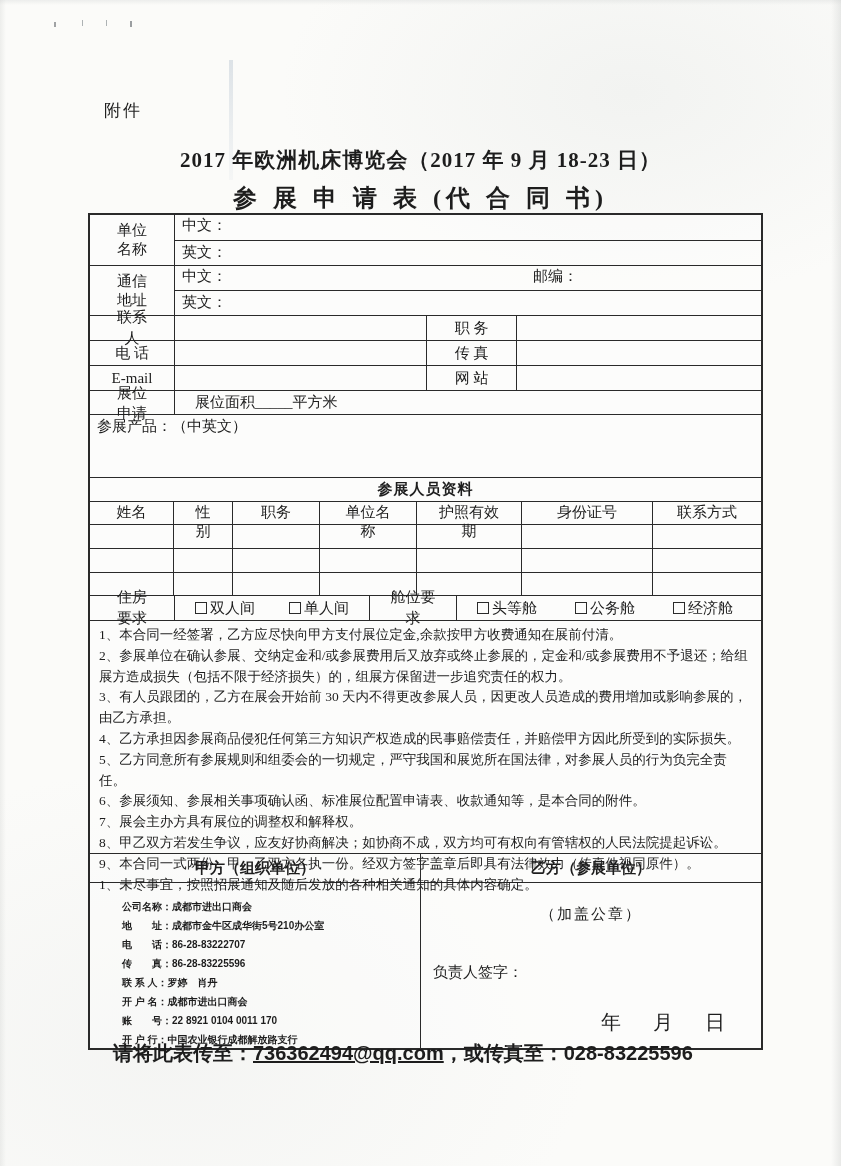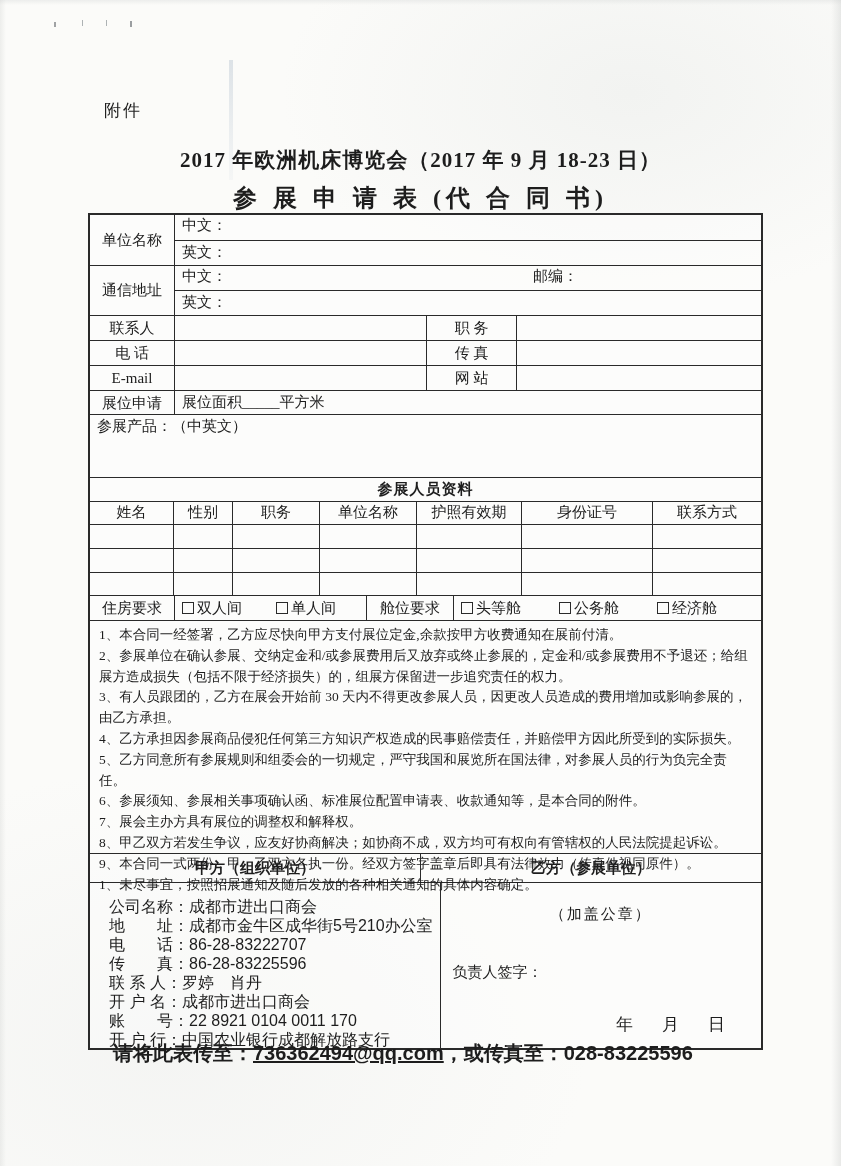--- a/index.html
+++ b/index.html
@@ -30,21 +30,21 @@
   .attachment { position:absolute; left:104px; top:99px; font-size:17px; letter-spacing:2px; }
   .title1 { position:absolute; left:0; top:146px; width:100%; text-align:center;
     font-size:21px; font-weight:bold; letter-spacing:1px; }
   .title2 { position:absolute; left:0; top:182px; width:100%; text-align:center;
     font-size:24px; font-weight:bold; letter-spacing:5px; }
 
   .doc-table { position:absolute; left:88px; top:213px; width:675px;
     border:2px solid #2a2a2a; font-size:15px; background:rgba(255,255,255,.35); }
   .row { display:flex; border-bottom:1px solid #2a2a2a; align-items:stretch; }
   .row:last-child { border-bottom:none; }
-  .c { border-right:1px solid #2a2a2a; padding:1px 7px; position:relative; }
+  .c { border-right:1px solid #2a2a2a; padding:1px 20px; position:relative; }
   .c:last-child { border-right:none; }
   .lbl { display:flex; align-items:center; justify-content:center; text-align:center; }
   .w85 { flex:0 0 85px; }
   .grow { flex:1 1 auto; }
   .stack { flex:1 1 auto; display:flex; flex-direction:column; }
   .subrow { border-bottom:1px solid #2a2a2a; padding:1px 7px; position:relative; }
   .subrow:last-child { border-bottom:none; }
   .h26{height:26px}.h25{height:25px}.h24{height:24px;line-height:21px}.h23{height:23px;line-height:20px}.h22{height:22px}
   .postcode { position:absolute; left:358px; top:1px; }
   .prod-cell { height:62px; padding:2px 7px; }
@@ -55,25 +55,25 @@
   .room-cell { flex:0 0 192px; display:flex; gap:34px; align-items:center; }
   .cabin-lbl { flex:0 0 87px; }
   .cabin-cell { flex:1 1 auto; display:flex; gap:38px; align-items:center; }
   .cb { display:inline-flex; align-items:center; white-space:nowrap; }
   .box { display:inline-block; width:12px; height:12px; border:1.5px solid #2a2a2a; margin-right:3px; }
   .terms-cell { height:232px; padding:4px 9px 0 9px; font-size:13.5px; }
   .terms-cell p { line-height:20.8px; }
   .party-hdr { height:28px; text-align:center; font-weight:bold; line-height:26px; font-size:15px; }
   .party-l { flex:0 0 331px; }
   .party-content { height:165px; }
-  .pa-lines { padding:13px 0 0 12px; font-weight:normal; font-size:16px; font-family:"Liberation Sans","DejaVu Sans",sans-serif; }
+  .pa-lines { padding:13px 0 0 12px; font-weight:bold; font-size:10px; font-family:"Liberation Sans","DejaVu Sans",sans-serif; }
   .pa-lines div { white-space:pre; line-height:19px; }
   .seal { position:absolute; left:0; top:22px; width:100%; text-align:center; font-size:15px; letter-spacing:2px; }
   .sign { position:absolute; left:12px; top:80px; font-size:15px; }
-  .dateline { position:absolute; right:30px; bottom:12px; font-size:17px; letter-spacing:6px;font-family:Liberation Serif, serif; }
+  .dateline { position:absolute; right:30px; bottom:12px; font-size:20px; letter-spacing:6px;font-family:Liberation Serif, serif; }
   .footer { position:absolute; left:113px; top:1040px; font-weight:bold; font-size:20px;
     font-family:"Liberation Sans","DejaVu Sans",sans-serif; }
   .footer .email { text-decoration:underline; }
 </style>
 </head>
 <body>
 
 <div class="page">
 
   <div class="artifact pen-marks"></div>

